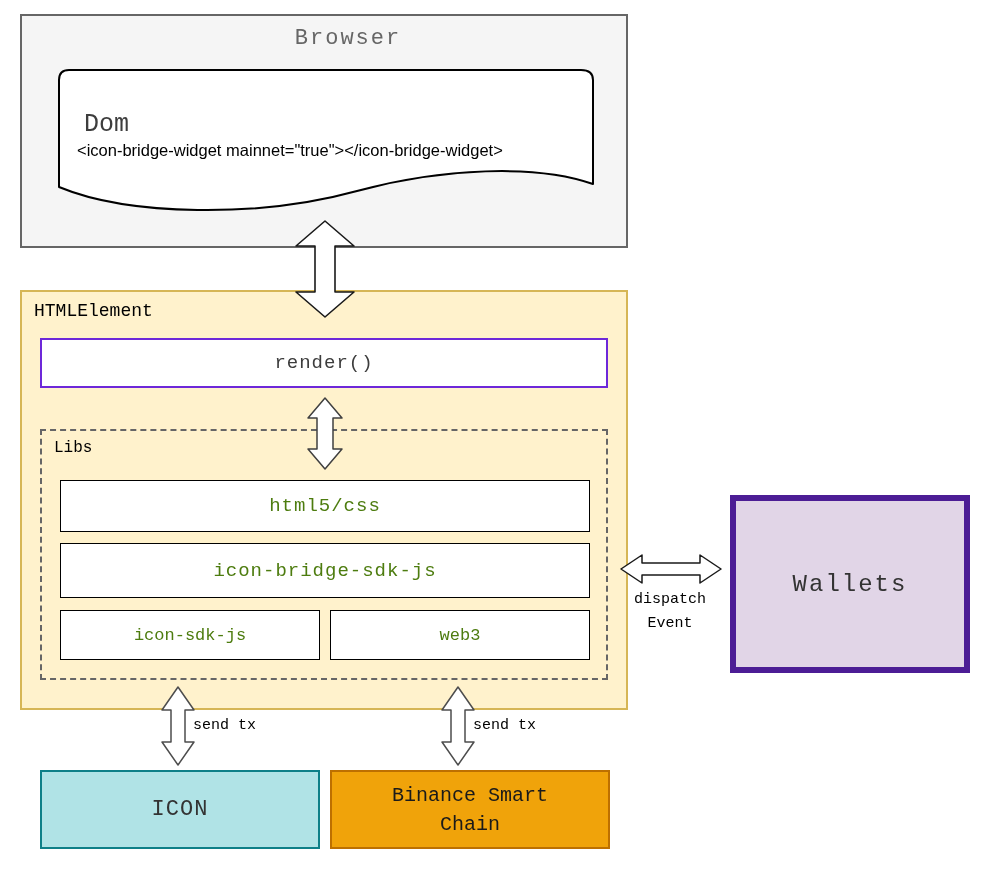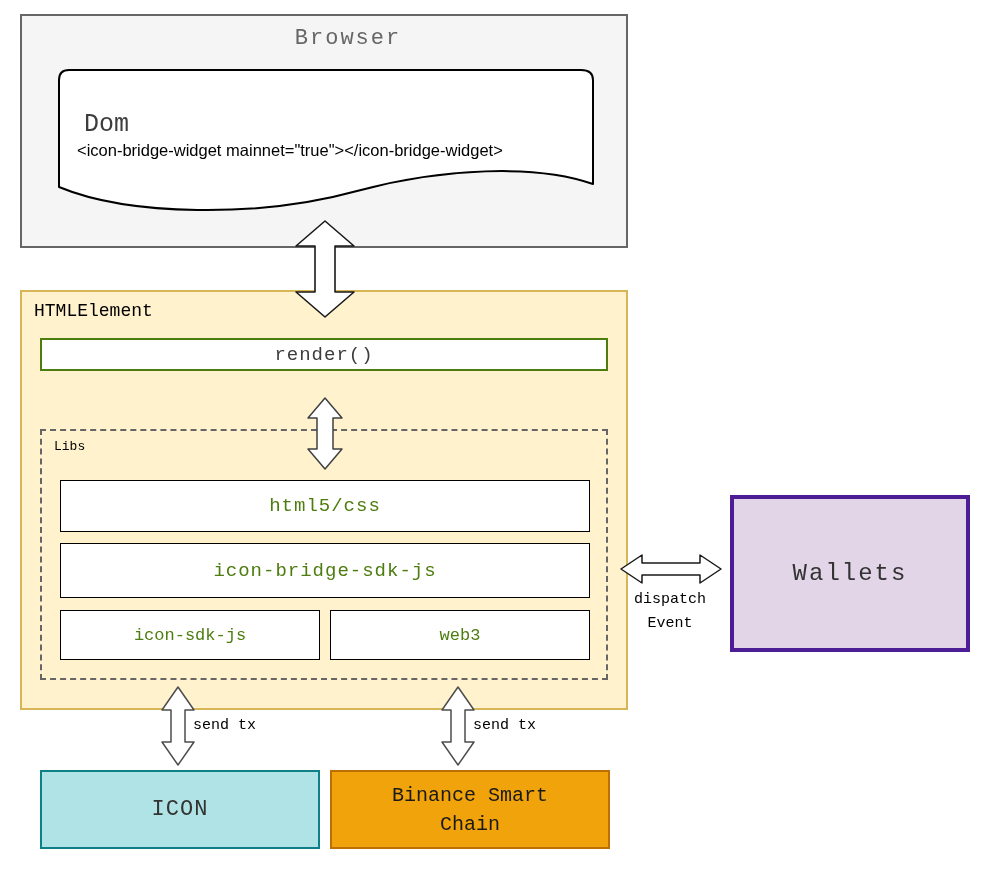--- a/index.html
+++ b/index.html
@@ -14,32 +14,32 @@
   
   .browser-box{left:20px;top:14px;width:608px;height:234px;background:#f5f5f5;border:2px solid #666666;}
   .browser-title{left:20px;top:26px;width:608px;text-align:center;font-size:22px;letter-spacing:2px;color:#666666;padding-left:24px;}
   .dom-shape{left:55px;top:68px;}
   .dom-label{left:84px;top:110px;font-size:25px;color:#3d3d3d;}
   .dom-markup{left:77px;top:141px;font-size:16.5px;color:#000000;}
 
   
   .htmlel-box{left:20px;top:290px;width:608px;height:420px;background:#fff2cc;border:2px solid #d6b656;}
   .htmlel-title{left:34px;top:301px;font-size:18px;color:#000000;}
-  .render-box{left:40px;top:338px;width:568px;height:33px;background:#ffffff;border:2px solid #4d7c0f;
+  .render-box{left:40px;top:338px;width:568px;height:50px;background:#ffffff;border:2px solid #6d28d9;
               font-size:19px;color:#3d3d3d;letter-spacing:1px;}
   .libs-box{left:40px;top:429px;width:568px;height:251px;border:2px dashed #666666;background:transparent;}
-  .libs-title{left:54px;top:439px;font-size:13px;color:#000000;}
+  .libs-title{left:54px;top:439px;font-size:16px;color:#000000;}
   .lib-item{background:#ffffff;border:1.5px solid #000000;color:#4d7c0f;}
   .lib-html5{left:60px;top:480px;width:530px;height:52px;font-size:19px;letter-spacing:1px;}
   .lib-bridge{left:60px;top:543px;width:530px;height:55px;font-size:19px;letter-spacing:1px;}
   .lib-iconsdk{left:60px;top:610px;width:260px;height:50px;font-size:17px;}
   .lib-web3{left:330px;top:610px;width:260px;height:50px;font-size:17px;}
 
   
-  .wallets-box{left:730px;top:495px;width:240px;height:157px;background:#e1d5e7;border:4px solid #4c1d95;
+  .wallets-box{left:730px;top:495px;width:240px;height:178px;background:#e1d5e7;border:6px solid #4c1d95;
                font-size:24px;letter-spacing:2px;color:#333333;}
   .icon-box{left:40px;top:770px;width:280px;height:79px;background:#b0e3e6;border:2px solid #0e8088;
             font-size:22px;letter-spacing:1px;color:#333333;}
   .bsc-box{left:330px;top:770px;width:280px;height:79px;background:#f0a30a;border:2px solid #bd7000;
            font-size:20px;color:#1a1a1a;}
   .bsc-box span{display:block;width:210px;line-height:29px;}
 
   
   .edge-label{font-size:15px;color:#000000;}
   .sendtx-left{left:193px;top:717px;}

